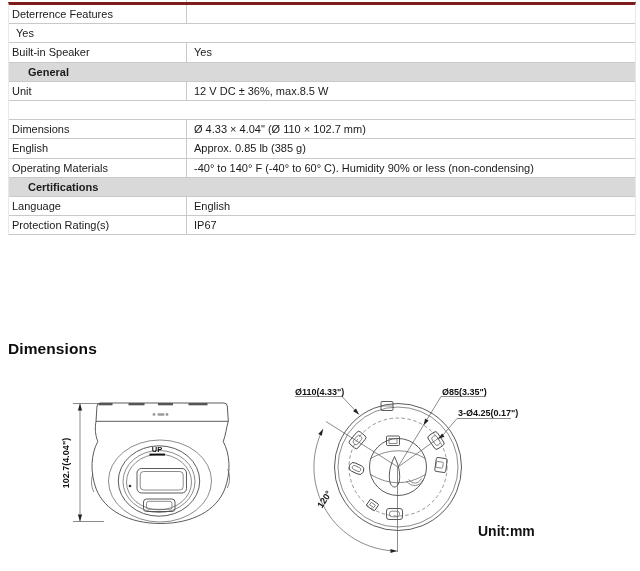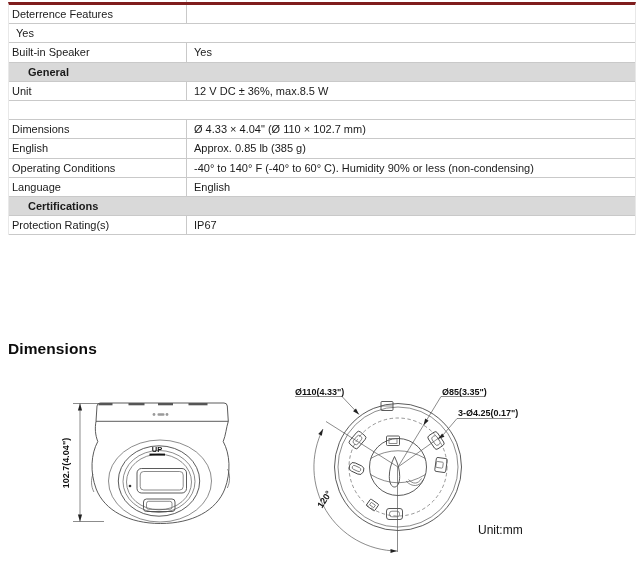--- a/index.html
+++ b/index.html
@@ -14,21 +14,21 @@
     font-size:11px;box-sizing:border-box;
   }
   .row{display:flex;align-items:stretch;height:19.2px;border-bottom:1px solid #c9c9c9;box-sizing:border-box;}
   .cl{width:178px;display:flex;align-items:center;padding-left:3px;border-right:1px solid #c9c9c9;box-sizing:border-box;}
   .cv{flex:1;display:flex;align-items:center;padding-left:7px;box-sizing:border-box;}
   .sec{background:#d9d9d9;font-weight:700;}
   .cs{display:flex;align-items:center;padding-left:19px;}
   .divider-stub{position:absolute;left:186px;top:0;width:1px;height:3px;background:#c9c9c9;}
   
   .dim-heading{position:absolute;left:8px;top:340px;font-size:15.5px;font-weight:700;color:#0d0d0d;letter-spacing:.1px;}
-  .unit-label{position:absolute;left:478px;top:523px;font-size:12px;font-weight:400;color:#111;}
+  .unit-label{position:absolute;left:478px;top:523px;font-size:14px;font-weight:700;color:#111;}
   svg{position:absolute;}
   #side-view{left:60px;top:395px;}
   #bottom-view{left:285px;top:380px;}
   svg .ln{stroke:#3d3d3d;stroke-width:.85;fill:none;}
   svg .thin{stroke:#5a5a5a;stroke-width:.7;fill:none;}
   svg .dash{stroke:#6a6a6a;stroke-width:.7;fill:none;stroke-dasharray:3.5 2.5;}
   svg .arrow{fill:#222;stroke:none;}
   svg .dimtext{font-family:"Liberation Sans",sans-serif;font-size:9px;font-weight:700;fill:#111;}
   svg .uptext{font-family:"Liberation Sans",sans-serif;font-size:7.5px;font-weight:700;fill:#111;}
 </style>
@@ -58,29 +58,29 @@
   </div>
   <div class="row">
     <div class="cl">Dimensions</div>
     <div class="cv">Ø 4.33 × 4.04" (Ø 110 × 102.7 mm)</div>
   </div>
   <div class="row">
     <div class="cl">English</div>
     <div class="cv">Approx. 0.85 lb (385 g)</div>
   </div>
   <div class="row">
-    <div class="cl">Operating Conditions</div>
+    <div class="cl">Operating Materials</div>
     <div class="cv">-40° to 140° F (-40° to 60° C). Humidity 90% or less (non-condensing)</div>
+  </div>
+  <div class="row sec">
+    <div class="cs">Certifications</div>
   </div>
   <div class="row">
     <div class="cl">Language</div>
     <div class="cv">English</div>
-  </div>
-  <div class="row sec">
-    <div class="cs">Certifications</div>
   </div>
   <div class="row">
     <div class="cl">Protection Rating(s)</div>
     <div class="cv">IP67</div>
   </div>
 </div>
 
 <div class="dim-heading">Dimensions</div>
 
 <svg id="side-view" width="230" height="170" viewBox="0 0 230 170">

